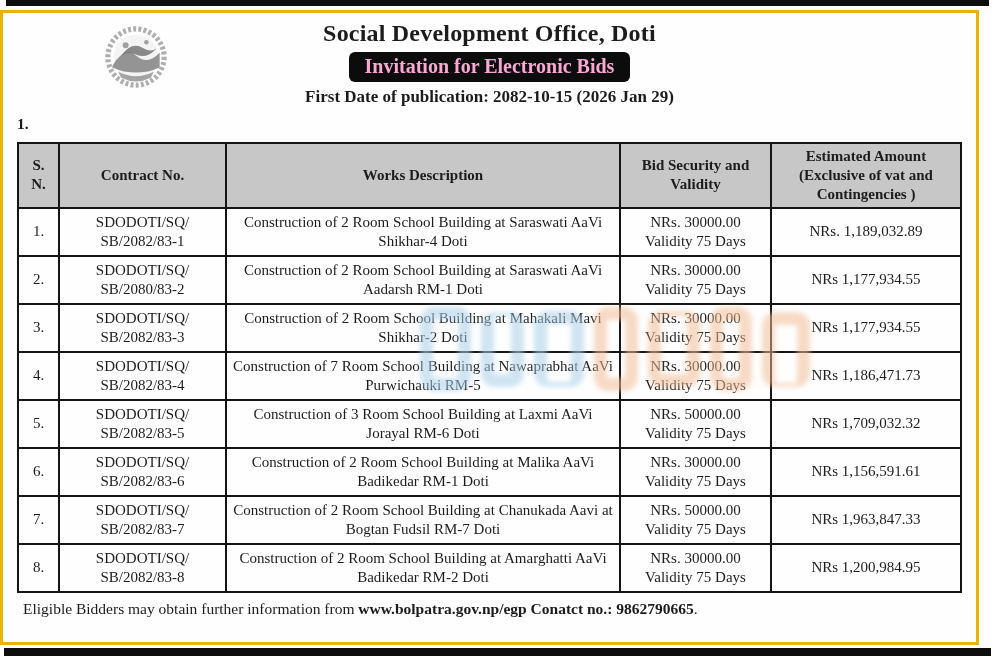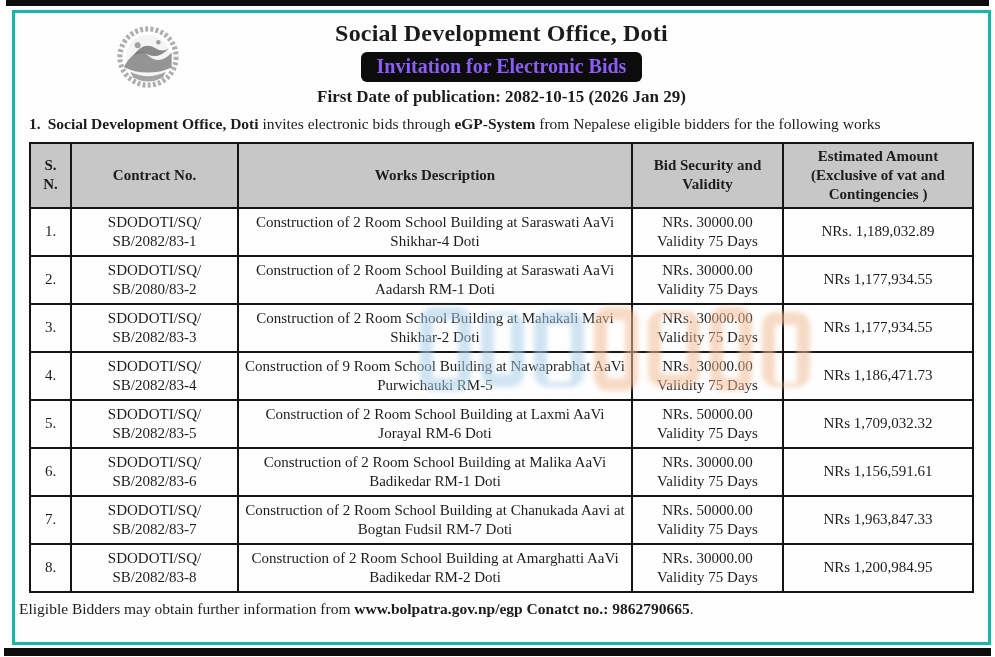--- a/index.html
+++ b/index.html
@@ -3,47 +3,47 @@
 <meta charset="utf-8">
 <style>
   html,body{margin:0;padding:0;background:#ffffff;width:995px;height:657px;overflow:hidden;}
   body{font-family:"Liberation Serif","DejaVu Serif",serif;color:#1c1c1c;position:relative;
        -webkit-font-smoothing:antialiased;}
 
   .scan-strip{position:absolute;background:#0d0d0d;}
   .strip-top{left:6px;top:0;width:983px;height:6px;}
   .strip-bottom{left:4px;top:648px;width:987px;height:8px;}
 
-  .doc-frame{position:absolute;left:12px;top:10px;width:973px;height:629px;
-             border:3px solid #14b8a6;background:#fefefe;}
+  .doc-frame{position:absolute;left:0;top:10px;width:973px;height:629px;
+             border:3px solid #eab308;background:#fefefe;}
 
   
   .doc-header{position:relative;text-align:center;padding-top:7px;}
   .emblem{position:absolute;left:96px;top:8px;width:74px;height:78px;opacity:.85;}
   .doc-title{font-size:24px;font-weight:bold;letter-spacing:.2px;}
-  .doc-badge{display:inline-block;margin-top:5px;background:#0c0c0c;color:#8b5cf6;
+  .doc-badge{display:inline-block;margin-top:5px;background:#0c0c0c;color:#f9a8d4;
              font-size:20px;font-weight:bold;padding:3px 16px 4px;border-radius:6px;}
   .doc-date{margin-top:5px;font-size:17px;font-weight:bold;}
 
   
   .intro{font-size:15.5px;line-height:1.28;margin:7px 14px 8px 14px;display:flex;}
   .intro .num{font-weight:bold;margin-right:7px;}
   .intro b{font-weight:bold;}
 
   
   table.bids{border-collapse:collapse;margin:4px auto;width:943px;table-layout:fixed;}
   table.bids th,table.bids td{border:2px solid #151515;text-align:center;vertical-align:middle;
       font-size:15px;line-height:1.26;padding:3px 5px;}
   table.bids th{background:#c7c7c7;font-weight:bold;height:56px;}
   table.bids td{height:40px;background:#fefefe;}
   col.c-sn{width:41px;} col.c-contract{width:167px;} col.c-desc{width:394px;}
   col.c-sec{width:151px;} col.c-amt{width:190px;}
 
   
-  .doc-footer{font-size:15.5px;margin:7px 12px 0 4px;}
+  .doc-footer{font-size:15.5px;margin:7px 12px 0 20px;}
   .doc-footer b{font-weight:bold;}
 
   
   .watermark{position:absolute;left:420px;top:305px;width:390px;height:88px;z-index:6;
              pointer-events:none;display:flex;align-items:center;gap:10px;
              filter:blur(2.5px);opacity:.55;}
   .wm-glyph{height:58px;border-radius:14px;}
   .wm-b{border:13px solid #a9cfe8;}
   .wm-o{border:13px solid #f2bd97;}
   .wm-1{width:46px;} .wm-2{width:30px;border-top-width:4px;} .wm-3{width:44px;border-bottom-width:5px;}
@@ -67,21 +67,20 @@
       <circle cx="36" cy="30" r="4" fill="#666666" opacity="0.7"></circle>
       <circle cx="64" cy="26" r="3" fill="#666666" opacity="0.7"></circle>
     </svg>
     <div class="doc-title">Social Development Office, Doti</div>
     <div class="doc-badge">Invitation for Electronic Bids</div>
     <div class="doc-date">First Date of publication: 2082-10-15 (2026 Jan 29)</div>
   </div>
 
   <div class="intro">
     <span class="num">1.</span>
-    <span><b>Social Development Office, Doti</b><span> invites electronic bids through </span><b>eGP-System</b><span> from Nepalese eligible bidders for the following works</span></span>
   </div>
 
   <table class="bids">
     <colgroup>
       <col class="c-sn">
         <col class="c-contract">
         <col class="c-desc">
         <col class="c-sec">
         <col class="c-amt">
     </colgroup>
@@ -133,34 +132,34 @@
             <div>Validity 75 Days</div>
           </td>
         <td>NRs 1,177,934.55</td>
       </tr>
       <tr>
         <td>4.</td>
         <td>
             <div>SDODOTI/SQ/</div>
             <div>SB/2082/83-4</div>
           </td>
-        <td>Construction of 9 Room School Building at Nawaprabhat AaVi Purwichauki RM-5</td>
+        <td>Construction of 7 Room School Building at Nawaprabhat AaVi Purwichauki RM-5</td>
         <td>
             <div>NRs. 30000.00</div>
             <div>Validity 75 Days</div>
           </td>
         <td>NRs 1,186,471.73</td>
       </tr>
       <tr>
         <td>5.</td>
         <td>
             <div>SDODOTI/SQ/</div>
             <div>SB/2082/83-5</div>
           </td>
-        <td>Construction of 2 Room School Building at Laxmi AaVi Jorayal RM-6 Doti</td>
+        <td>Construction of 3 Room School Building at Laxmi AaVi Jorayal RM-6 Doti</td>
         <td>
             <div>NRs. 50000.00</div>
             <div>Validity 75 Days</div>
           </td>
         <td>NRs 1,709,032.32</td>
       </tr>
       <tr>
         <td>6.</td>
         <td>
             <div>SDODOTI/SQ/</div>

